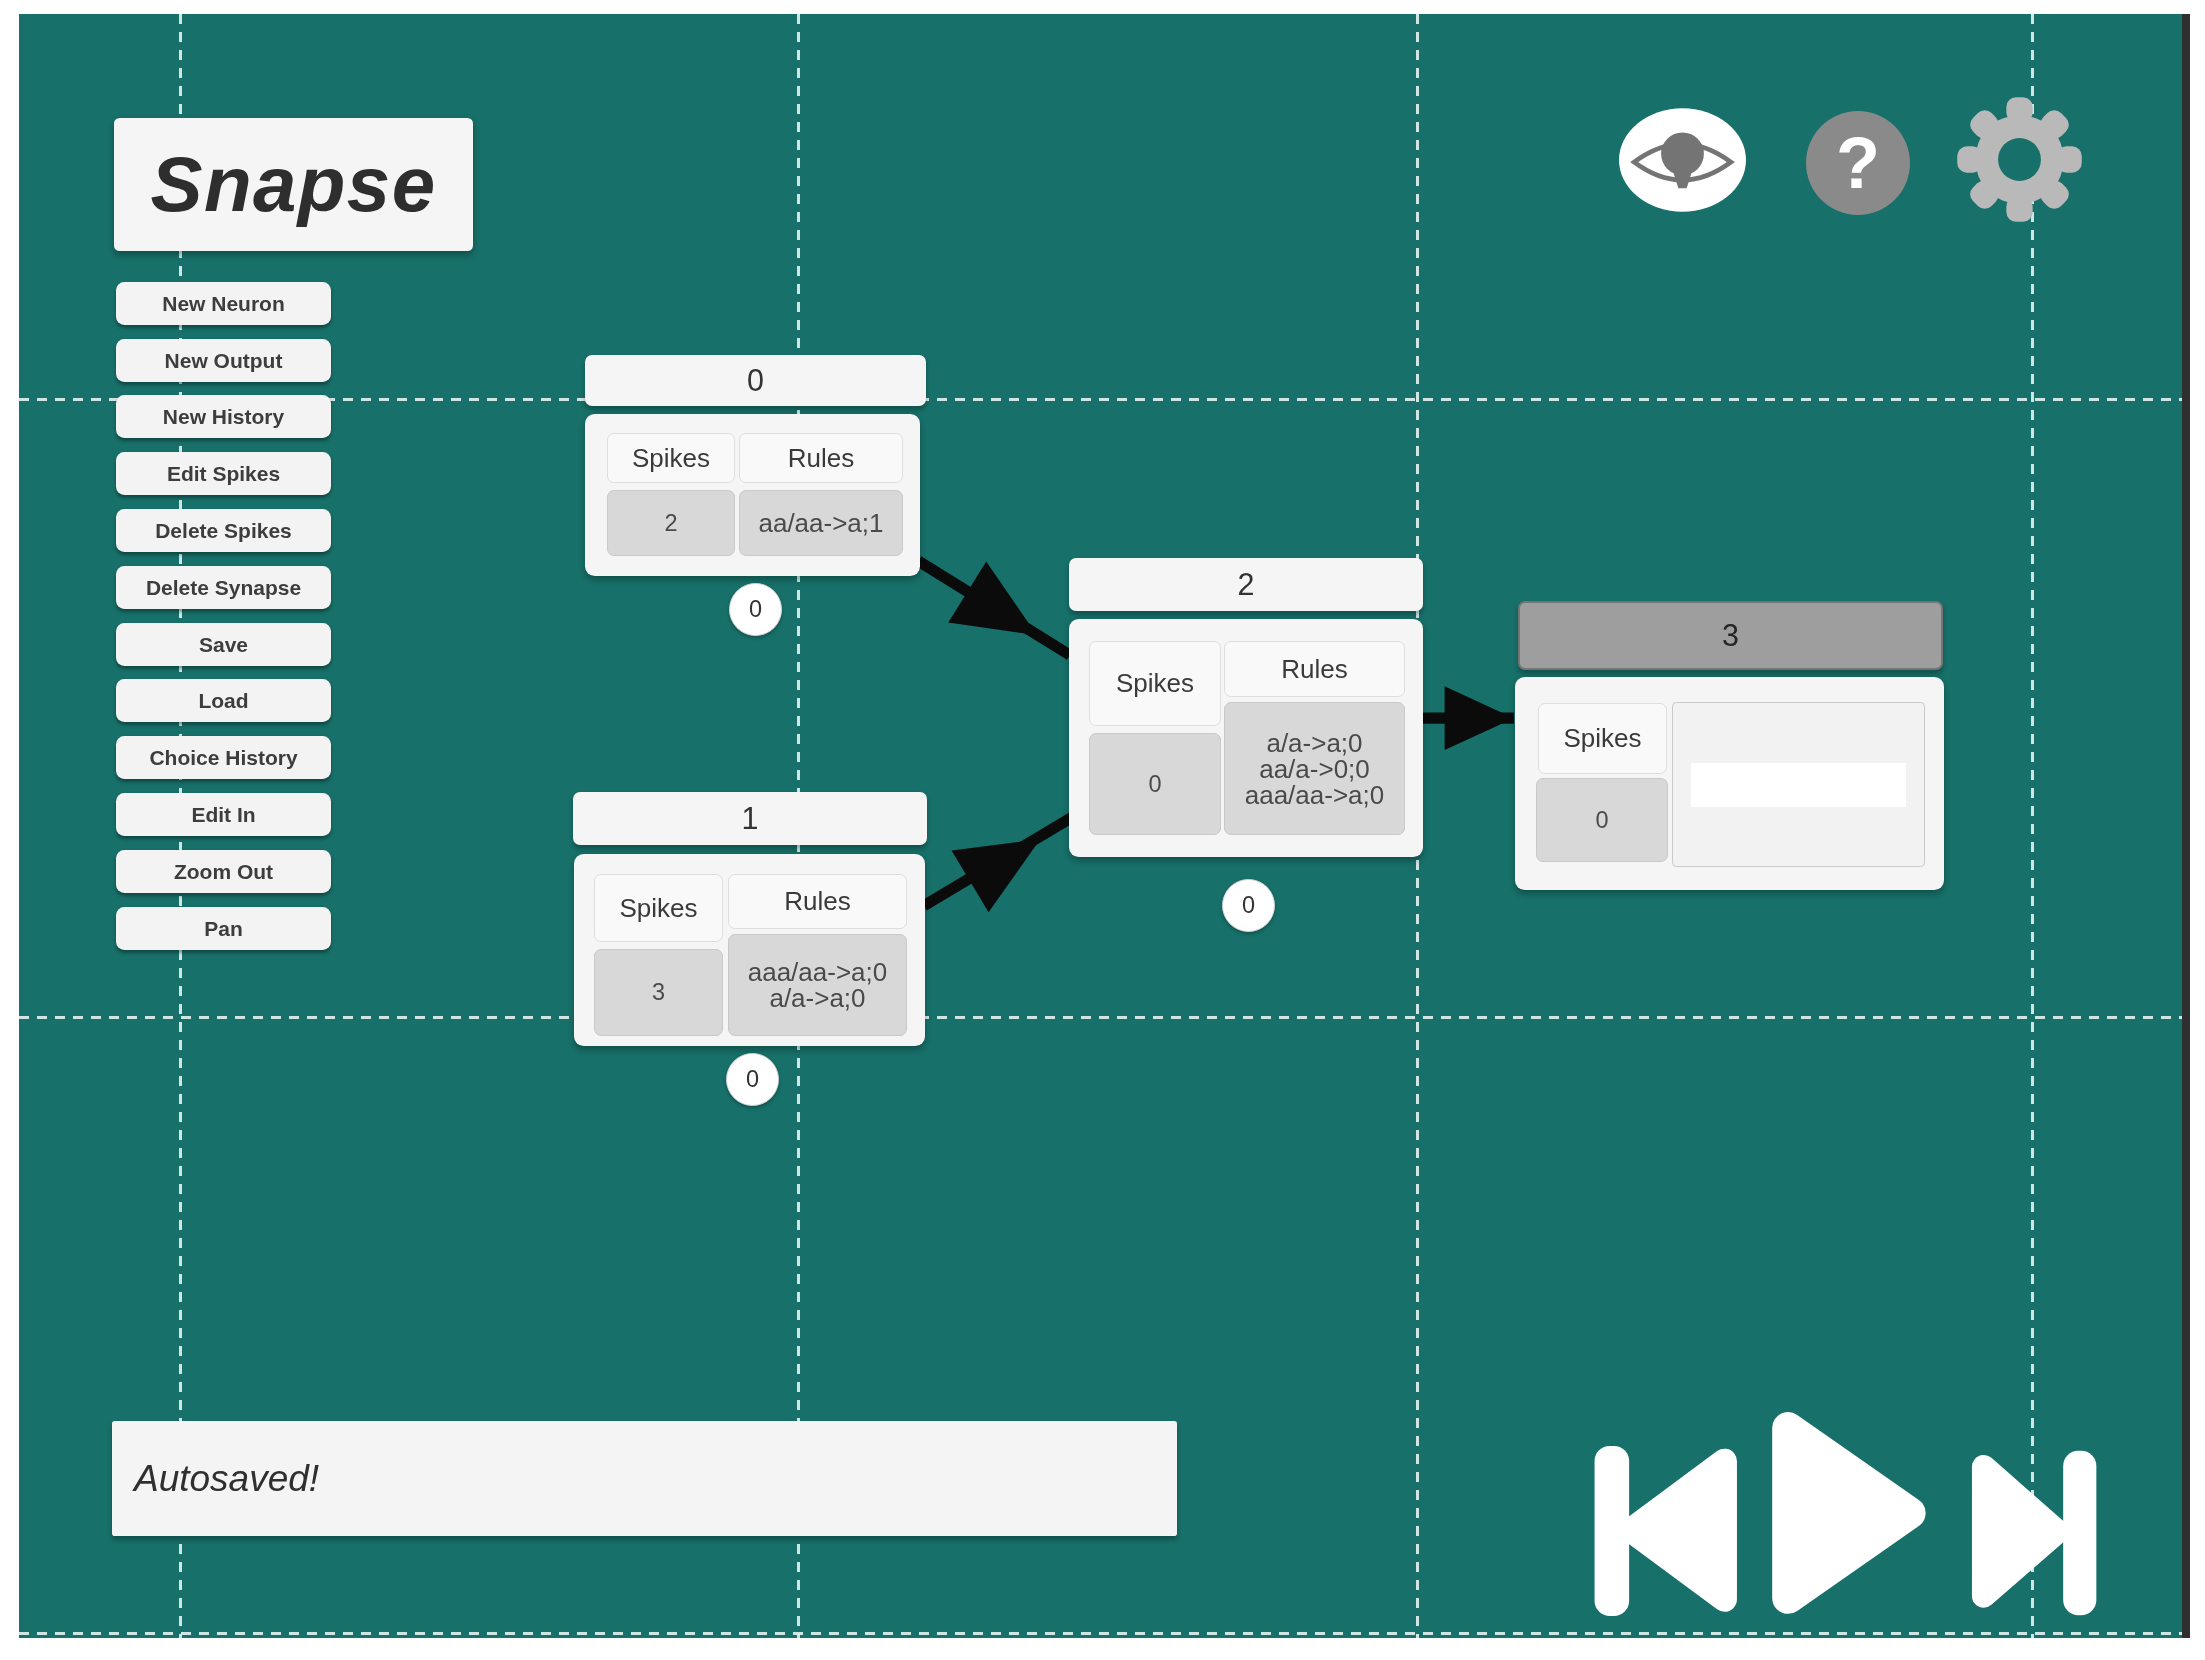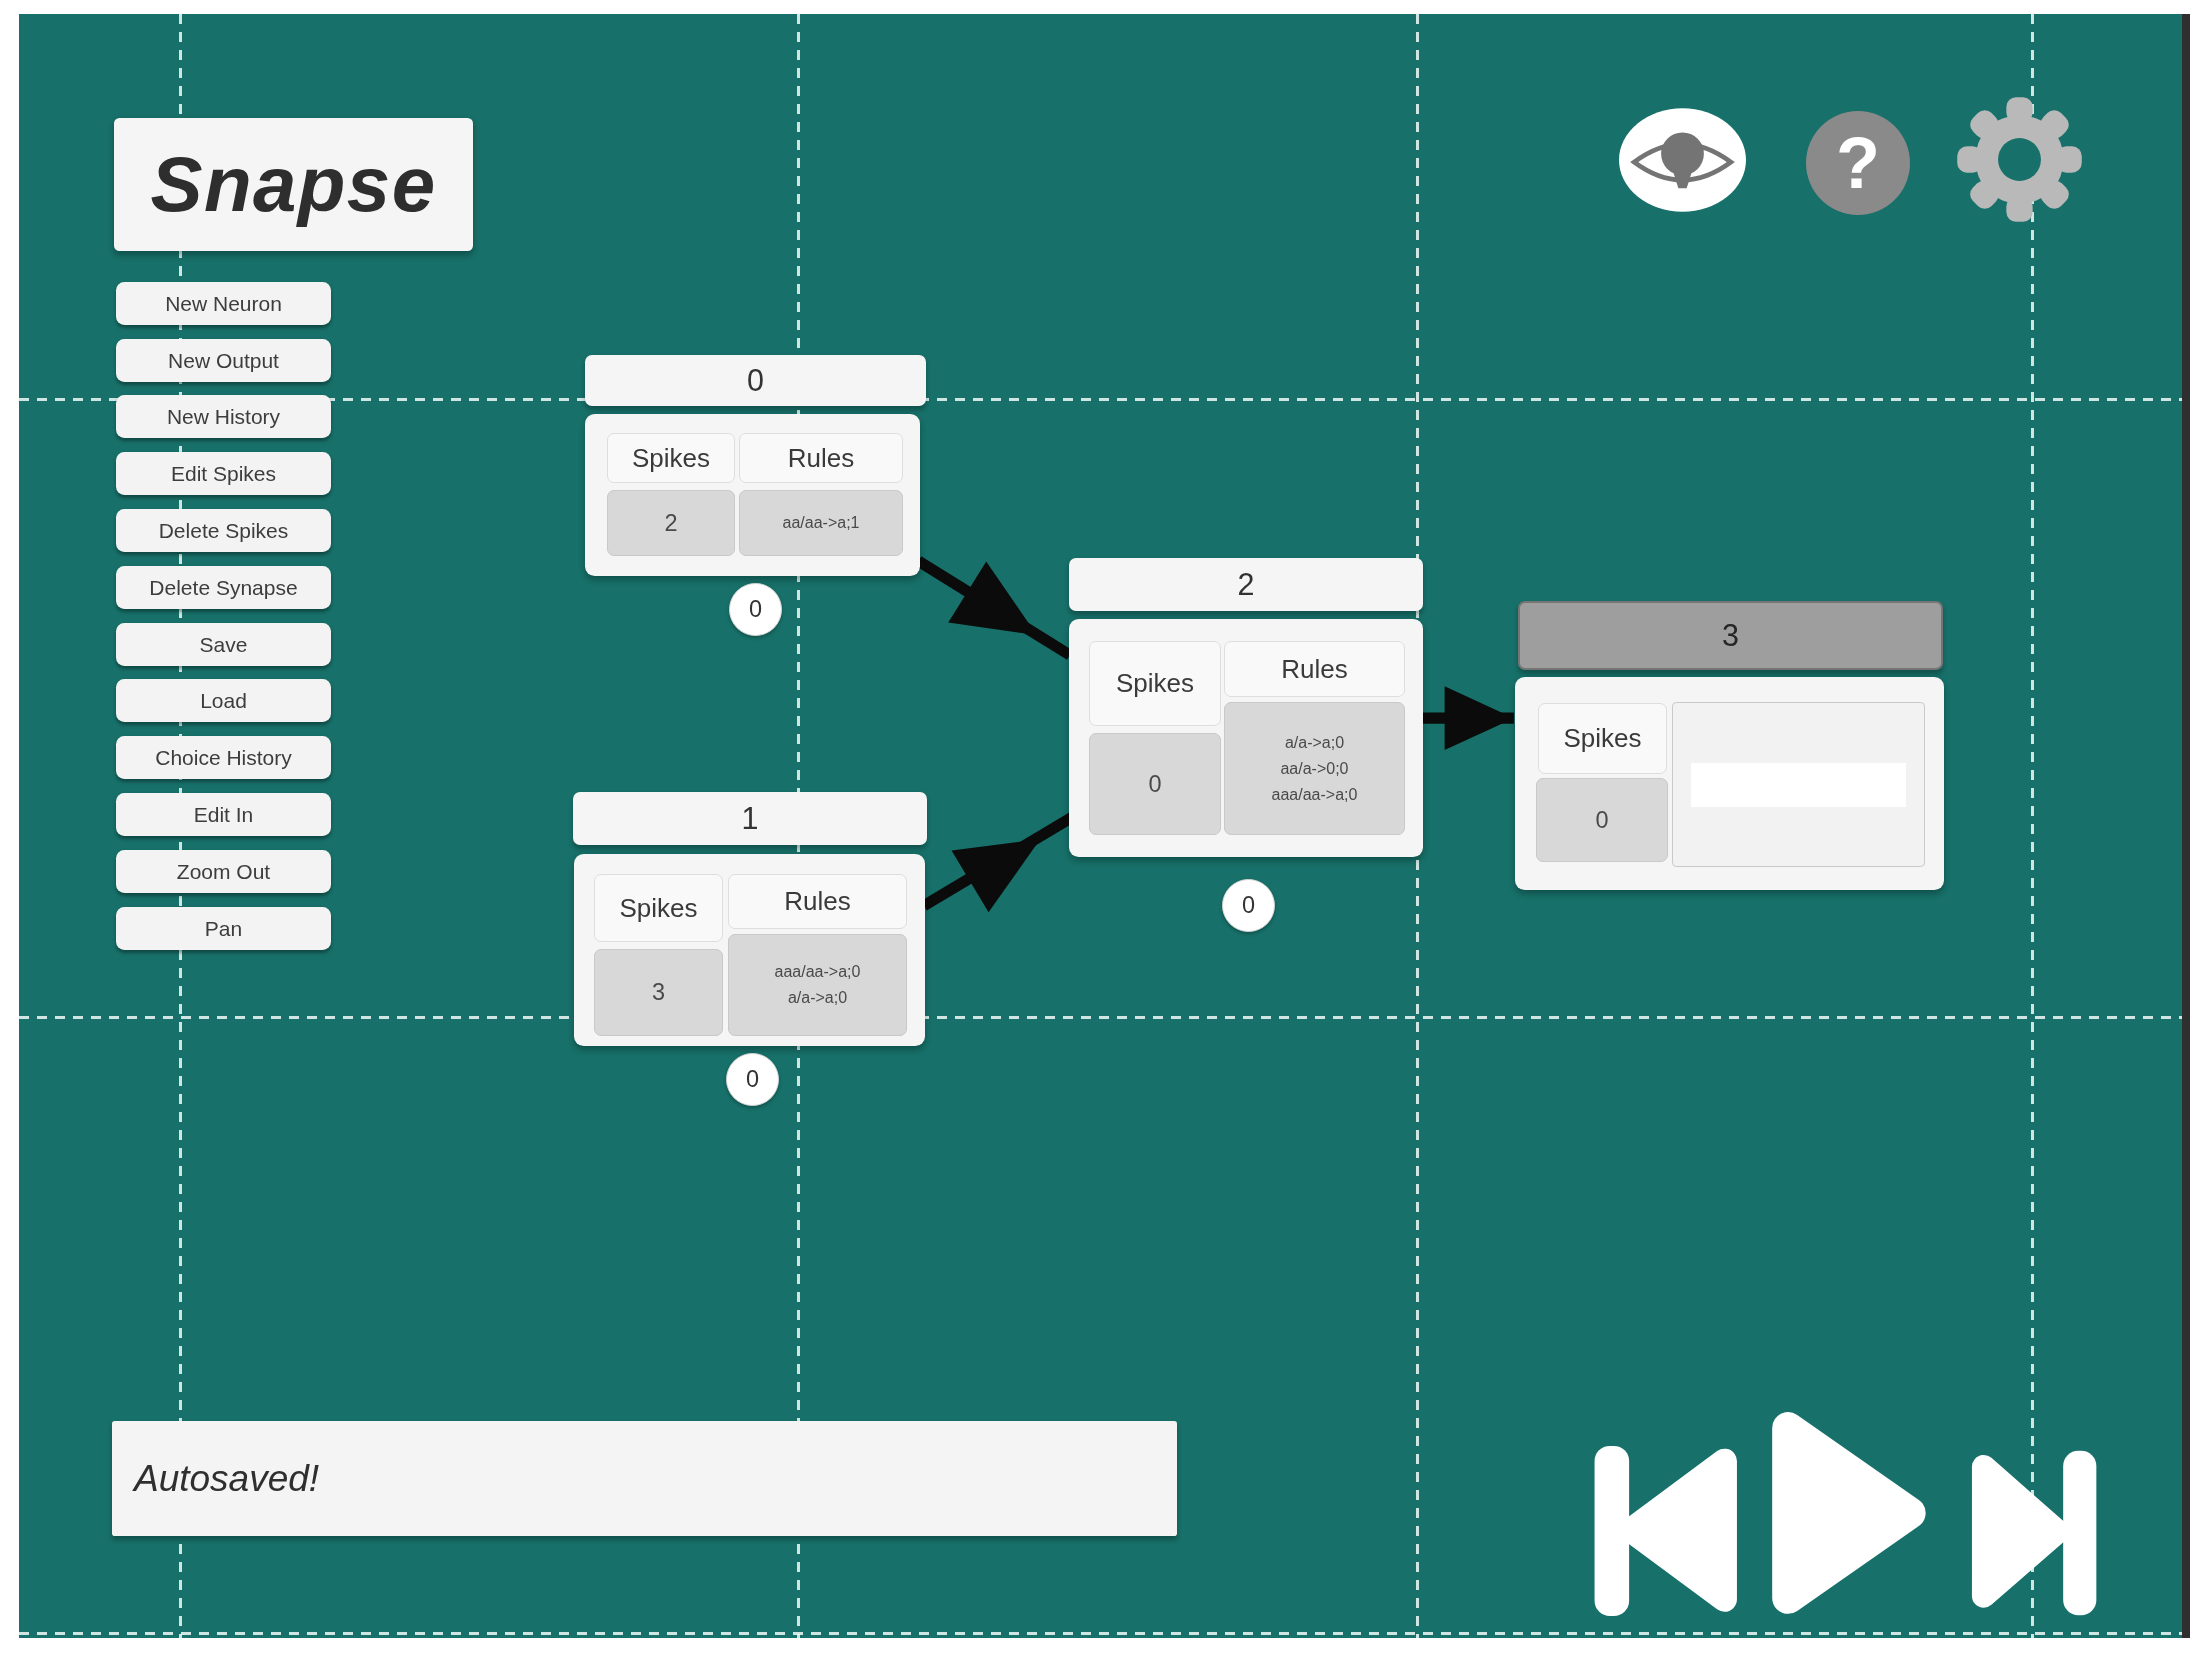--- a/index.html
+++ b/index.html
@@ -9,34 +9,34 @@
   .right-edge{position:absolute;left:2182px;top:14px;width:7.6px;height:1624px;background:#2f2f2f;}
   .vline{position:absolute;top:14px;height:1624px;width:2.8px;
          background:repeating-linear-gradient(to bottom,rgba(240,250,248,.85) 0 9.7px,transparent 9.7px 18px);}
   .hline{position:absolute;left:19.4px;width:2164px;height:2.8px;
          background:repeating-linear-gradient(to right,rgba(240,250,248,.85) 0 9.7px,transparent 9.7px 18px);}
   .logo{position:absolute;left:114px;top:118px;width:359px;height:133px;background:#f5f5f5;
         border-radius:5.5px;box-shadow:0 3.5px 6.2px rgba(0,0,0,.3);display:flex;align-items:center;justify-content:center;
         font-size:78px;font-weight:bold;font-style:italic;color:#2e2e2e;letter-spacing:1.4px;}
   .tb-btn{position:absolute;left:116px;width:215px;height:43px;background:#f3f3f3;border-radius:8.3px;
           box-shadow:0 2.1px 3.5px rgba(0,0,0,.35);display:flex;align-items:center;justify-content:center;
-          font-size:21px;color:#3d3d3d;cursor:pointer;}
+          font-size:21px;color:#3d3d3d;cursor:pointer;font-weight:bold;}
   .icon-btn{position:absolute;cursor:pointer;}
   .help-circle{position:absolute;left:1806px;top:111px;width:104px;height:104px;border-radius:50%;
                background:#8a8a8a;display:flex;align-items:center;justify-content:center;
                font-size:72px;font-weight:bold;color:#ffffff;cursor:pointer;}
   .node-header{position:absolute;background:#f5f5f5;border-radius:7px;box-shadow:0 3.5px 5.5px rgba(0,0,0,.28);
                display:flex;align-items:center;justify-content:center;font-size:30.5px;color:#333;}
   .node-header.output{background:#9e9e9e;border:2.1px solid #757575;color:#262626;}
   .node-body{position:absolute;background:#f5f5f5;border-radius:9.7px;box-shadow:0 3.5px 6.2px rgba(0,0,0,.28);}
   .label-box{position:absolute;background:#f9f9f9;border:1.4px solid #dedede;border-radius:7px;
              display:flex;align-items:center;justify-content:center;font-size:26px;color:#3a3a3a;}
   .value-box{position:absolute;background:#d8d8d8;border:1.4px solid #c9c9c9;border-radius:7px;
              display:flex;align-items:center;justify-content:center;font-size:23.5px;color:#4a4a4a;}
-  .rules-value{font-size:16px;line-height:26px;white-space:pre-line;text-align:center;}
+  .rules-value{font-size:26px;line-height:26px;white-space:pre-line;text-align:center;}
   .output-record{position:absolute;left:1672px;top:702px;width:251px;height:163px;background:#f2f2f2;
                  border:1.4px solid #c9c9c9;border-radius:4.2px;}
   .output-stripe{position:absolute;left:1691px;top:763px;width:215px;height:44px;background:#ffffff;}
   .counter-badge{position:absolute;width:51px;height:51px;border-radius:50%;background:#ffffff;
                  border:1.4px solid #d6d6d6;box-shadow:0 2.1px 3.5px rgba(0,0,0,.25);
                  display:flex;align-items:center;justify-content:center;font-size:23.5px;color:#333;}
   .status-bar{position:absolute;left:112px;top:1421px;width:1065px;height:115px;background:#f4f4f4;
               border-radius:2.8px;box-shadow:0 3.5px 5.5px rgba(0,0,0,.28);display:flex;align-items:center;
               font-style:italic;font-size:37px;color:#2f2f2f;padding-left:22px;box-sizing:border-box;}
   svg{position:absolute;overflow:visible;}

